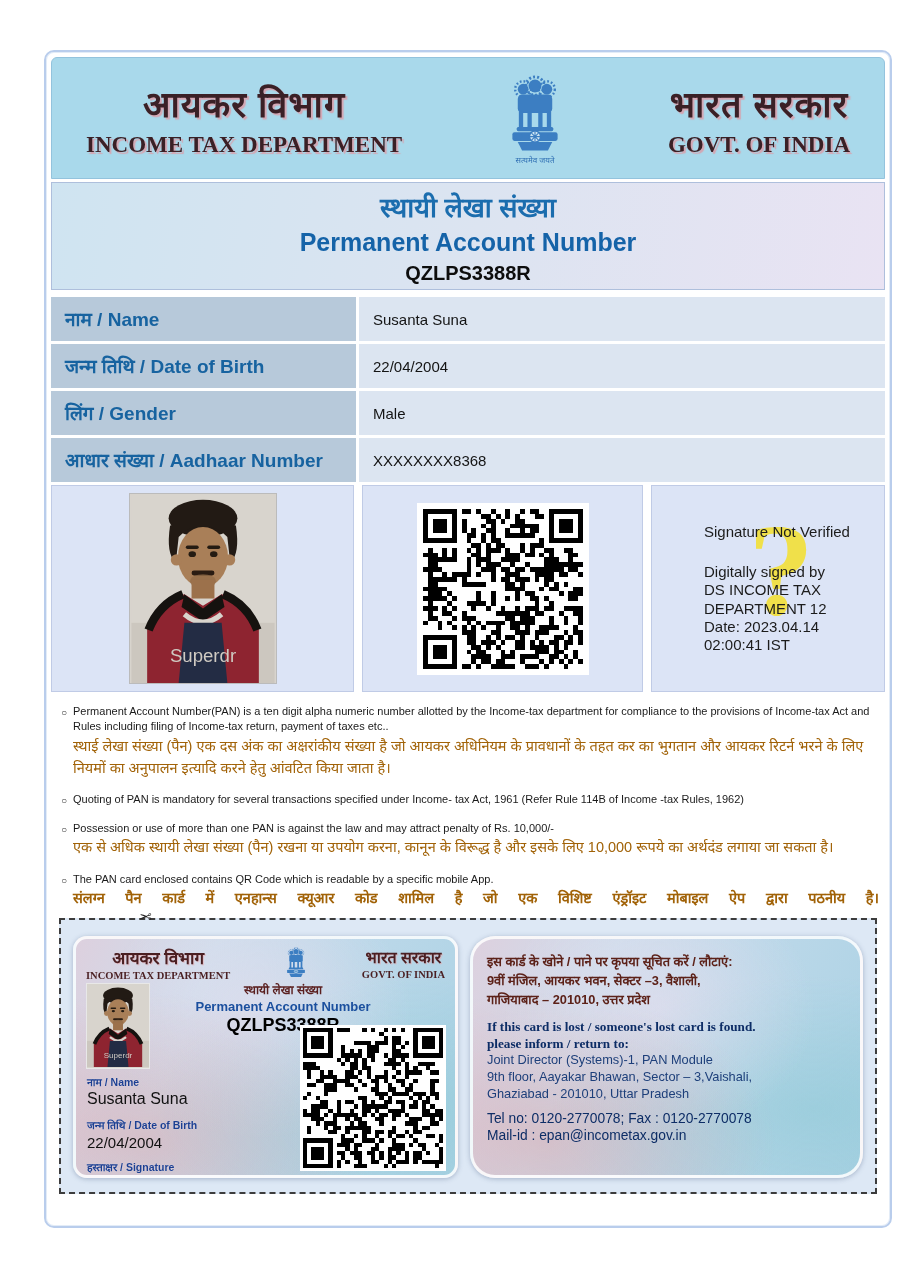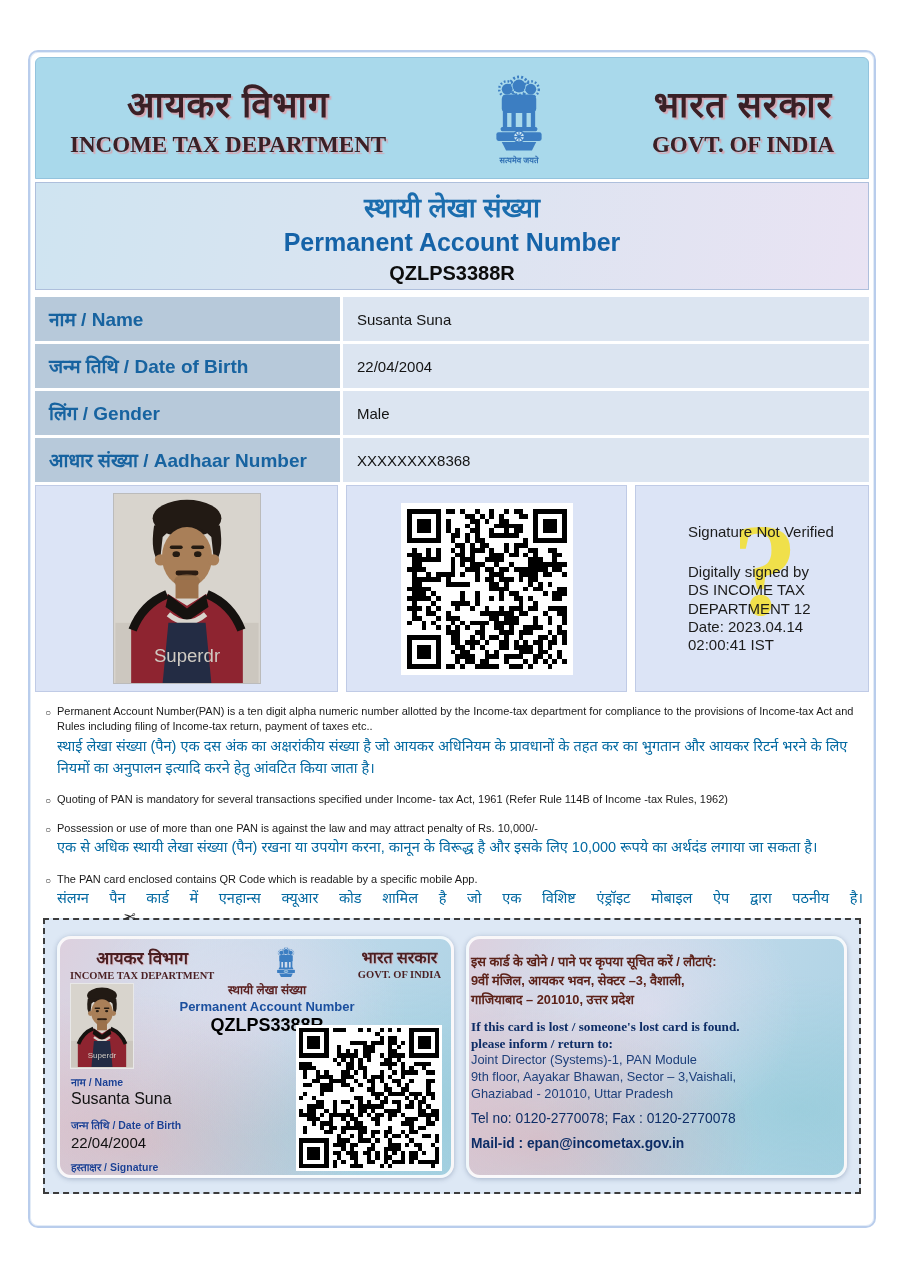--- a/index.html
+++ b/index.html
@@ -1,34 +1,34 @@
 <!DOCTYPE html>
 <html><head>
 <meta charset="utf-8">
 <style>
   * { margin:0; padding:0; box-sizing:border-box; }
   html,body { width:904px; height:1279px; background:#fff; overflow:hidden;
     font-family:"Liberation Sans","DejaVu Sans",sans-serif; }
   .page { position:relative; width:904px; height:1279px; }
-  .doc { position:absolute; left:28px; top:50px; width:848px; height:1178px;
+  .doc { position:absolute; left:44px; top:50px; width:848px; height:1178px;
     background:#fff; border:2px solid #b9cdec; border-radius:10px;
     box-shadow:0 0 0 1px #e3ecf7 inset; padding:5px; }
 
   
   .hdr { height:122px; background:#a9d9eb; border:1px solid #93c3dd;
     border-radius:6px 6px 0 0; display:flex; align-items:center;
     justify-content:space-between; padding:0 34px; }
   .hdr .blk { text-align:center; color:#3a2026; }
   .hdr .hi { font-size:36px; font-weight:bold; letter-spacing:1px;
     text-shadow:2px 2px 1px rgba(225,150,160,.75); }
   .hdr .en { font-family:"Liberation Serif",serif; font-weight:bold; font-size:23px;
     margin-top:4px; text-shadow:2px 2px 1px rgba(225,150,160,.75); }
   .emblem-wrap { text-align:center; }
   .emblem-lg { width:66px; height:84px; display:block; margin:0 auto; }
-  .motto { font-size:8px; color:#2f6fb3; font-weight:bold; margin-top:-2px; }
+  .motto { font-size:8px; color:#2f6fb3; font-weight:normal; margin-top:-2px; }
 
   
   .titleband { height:108px; margin-top:3px; border:1px solid #aebfdc;
     background:linear-gradient(100deg,#cfe4f1 0%,#dde4f1 55%,#e9e3f3 100%);
     display:flex; flex-direction:column; align-items:center; justify-content:center; }
   .titleband .t-hi { font-size:27px; font-weight:bold; color:#1b6dae; }
   .titleband .t-en { font-size:25px; font-weight:bold; color:#1563a8; margin-top:3px; }
   .titleband .t-pan { font-size:20px; font-weight:bold; color:#0d0d0d; margin-top:5px; }
 
   
@@ -54,22 +54,22 @@
   .sig-status { margin-bottom:22px; }
   .qmark { position:absolute; left:96px; top:18px; font-size:132px; font-weight:bold;
     color:#f0e04a; z-index:1; line-height:1; font-family:"Liberation Serif",serif; }
 
   
   .notes { margin-top:12px; padding:0 6px 0 4px; }
   .note { display:flex; margin-bottom:13px; }
   .note .bull { width:18px; font-size:10px; color:#333; padding-top:3px; text-align:center; }
   .note .body { flex:1; }
   .note .en { font-size:11px; color:#1a1a1a; line-height:1.4; }
-  .note .hi { font-size:14.5px; color:#0369a1; line-height:1.5; margin-top:1px; }
-  .note .hi.justified { text-align:justify; text-align-last:justify; word-spacing:8px; }
+  .note .hi { font-size:14.5px; color:#a16207; line-height:1.5; margin-top:1px; }
+  .note .hi.justified { text-align:justify; text-align-last:justify; word-spacing:8px;font-weight:bold; }
 
   
   .cutout { position:relative; margin:8px 8px 0 8px; border:2px dashed #3c3c3c;
     background:#dde8f5; padding:16px 12px 14px 12px; display:flex; gap:12px;
     height:276px; }
   .scissors { position:absolute; top:-12px; left:78px; font-size:15px; color:#222;
     transform:scaleX(-1); background:transparent; }
 
   .card { flex:1; border-radius:14px; border:3px solid rgba(255,255,255,.85);
     box-shadow:0 1px 5px rgba(60,80,120,.35); position:relative; overflow:hidden; }
@@ -94,27 +94,27 @@
   .photo-sm { position:absolute; left:10px; top:44px; width:64px; height:86px;
     border:1px solid #e8e8e8; background:#d8d4cd; }
   .cf-fields { position:absolute; left:11px; top:136px; }
   .cf-label { font-size:10.5px; font-weight:bold; color:#1c3f92; text-shadow:0 0 1px rgba(255,255,255,.6); }
   .cf-val { font-size:16px; color:#111; margin:1px 0 10px 0; }
   .cf-val2 { font-size:15px; color:#111; margin:2px 0 9px 0; }
   .qr-sm { position:absolute; right:9px; top:86px; width:146px; height:146px;
     background:#fff; padding:3px; }
 
   
-  .cb { padding:13px 2px; }
+  .cb { padding:13px 14px;border-radius:25px; }
   .cb .hi-line { font-size:12.8px; font-weight:bold; color:#5c2118; line-height:1.5; }
   .cb .en-bold { font-size:13.2px; font-weight:bold; color:#0d2d66; line-height:1.32;font-family:Liberation Serif, serif; }
   .cb .en-reg { font-size:12.8px; color:#1d3f7a; line-height:1.32; }
   .cb .gap { height:8px; }
   .cb .tel { font-size:13.8px; font-weight:normal; color:#0d2d66; margin-top:8px; }
-  .cb .mail { font-size:13.8px; font-weight:bold; color:#0d2d66; margin-top:10px; }
+  .cb .mail { font-size:13.8px; font-weight:normal; color:#0d2d66; margin-top:2px; }
   svg text { font-family:"Liberation Sans","DejaVu Sans",sans-serif; }
 </style>
 </head>
 <body>
 
 <svg width="0" height="0" style="position:absolute">
   <symbol id="sym-emblem" viewBox="0 0 60 78">
     <g fill="#3c7ec2">
       <circle cx="30" cy="13" r="6"></circle>
       <circle cx="19" cy="16" r="5"></circle>

